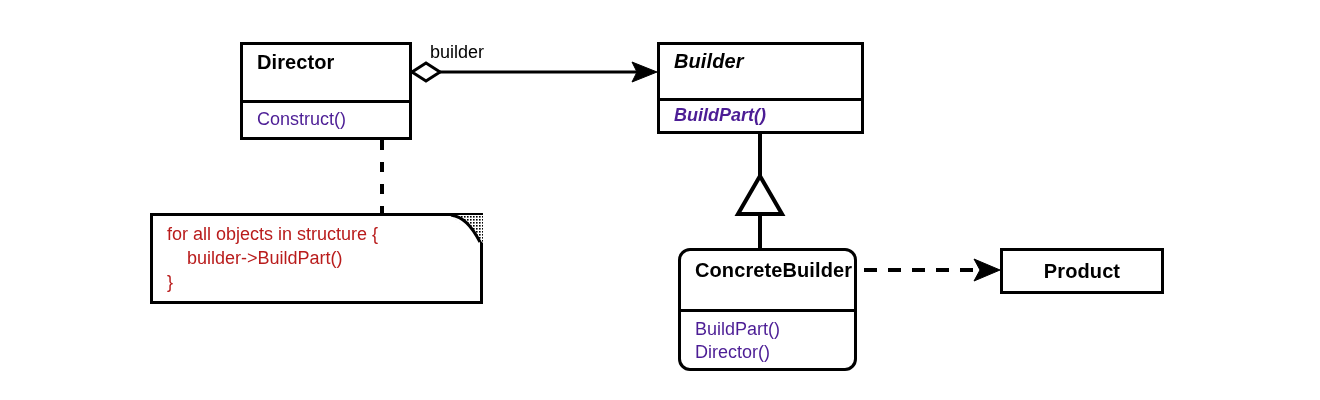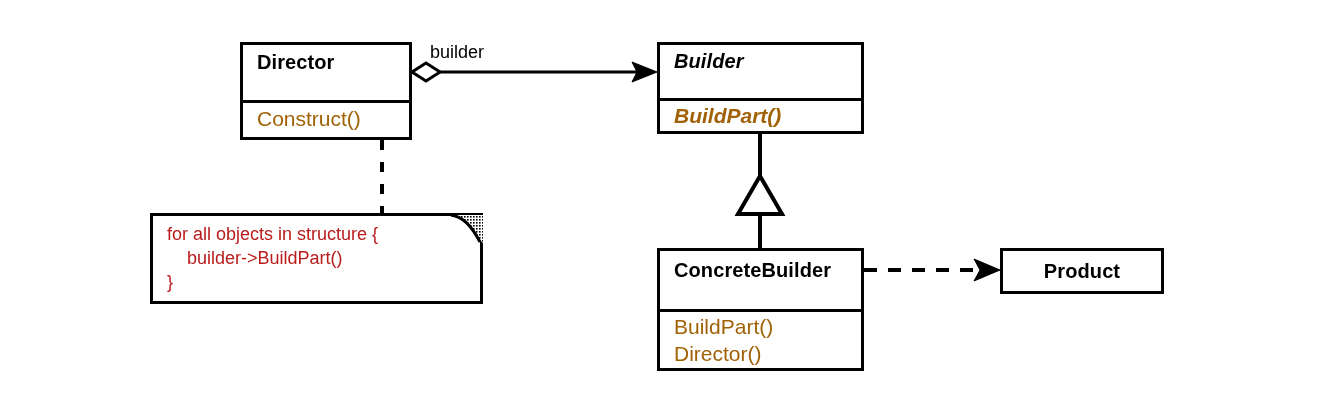--- a/index.html
+++ b/index.html
@@ -47,41 +47,41 @@
     font-size: 20px;
     font-weight: bold;
     color: #000000;
     letter-spacing: 0.1px;
     white-space: nowrap;
   }
   .cls-name.abstract {
     font-style: italic;
   }
   .op {
-    font-size: 21px;
+    font-size: 18px;
     font-weight: normal;
-    color: #a16207;
+    color: #4c1d95;
     white-space: nowrap;
     line-height: 1.28;
   }
   .op.abstract {
     font-style: italic;
     font-weight: bold;
   }
 
   
   #box-director   { left: 240px; top: 42px;  width: 172px; height: 98px; }
   #box-director .c1 { height: 46px; }
   #box-director .c2 { height: 49px; }
 
   #box-builder    { left: 657px; top: 42px;  width: 207px; height: 92px; }
   #box-builder .c1 { height: 45px; }
   #box-builder .c2 { height: 44px; }
 
-  #box-concrete   { left: 657px; top: 248px; width: 207px; height: 123px; }
+  #box-concrete   { left: 678px; top: 248px; width: 179px; height: 123px; border-radius: 12px; }
   #box-concrete .c1 { height: 48px; }
   #box-concrete .c2 { height: 72px; padding-top: 2px; }
 
   #box-product    { left: 1000px; top: 248px; width: 164px; height: 46px; }
   #box-product .c1 { height: 100%; align-items: center; }
 
   
   #note {
     position: absolute;
     left: 150px;

